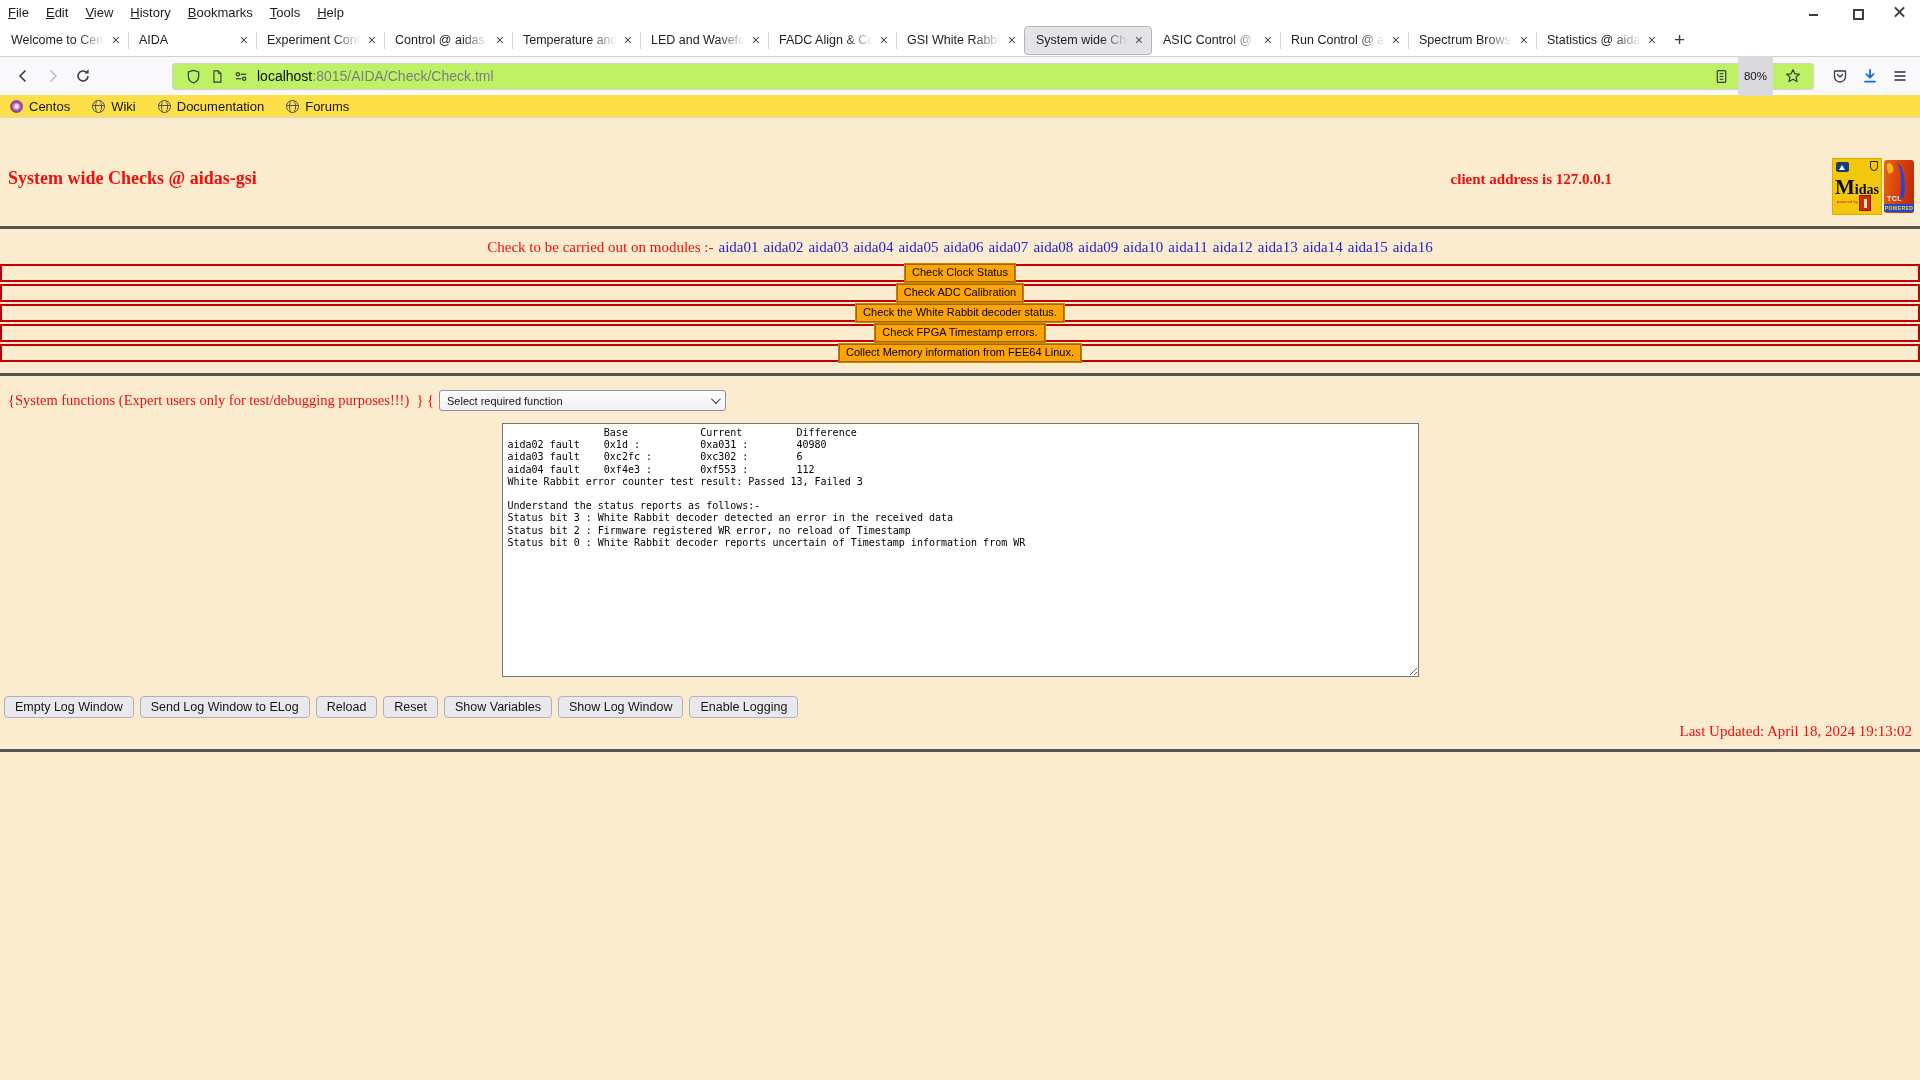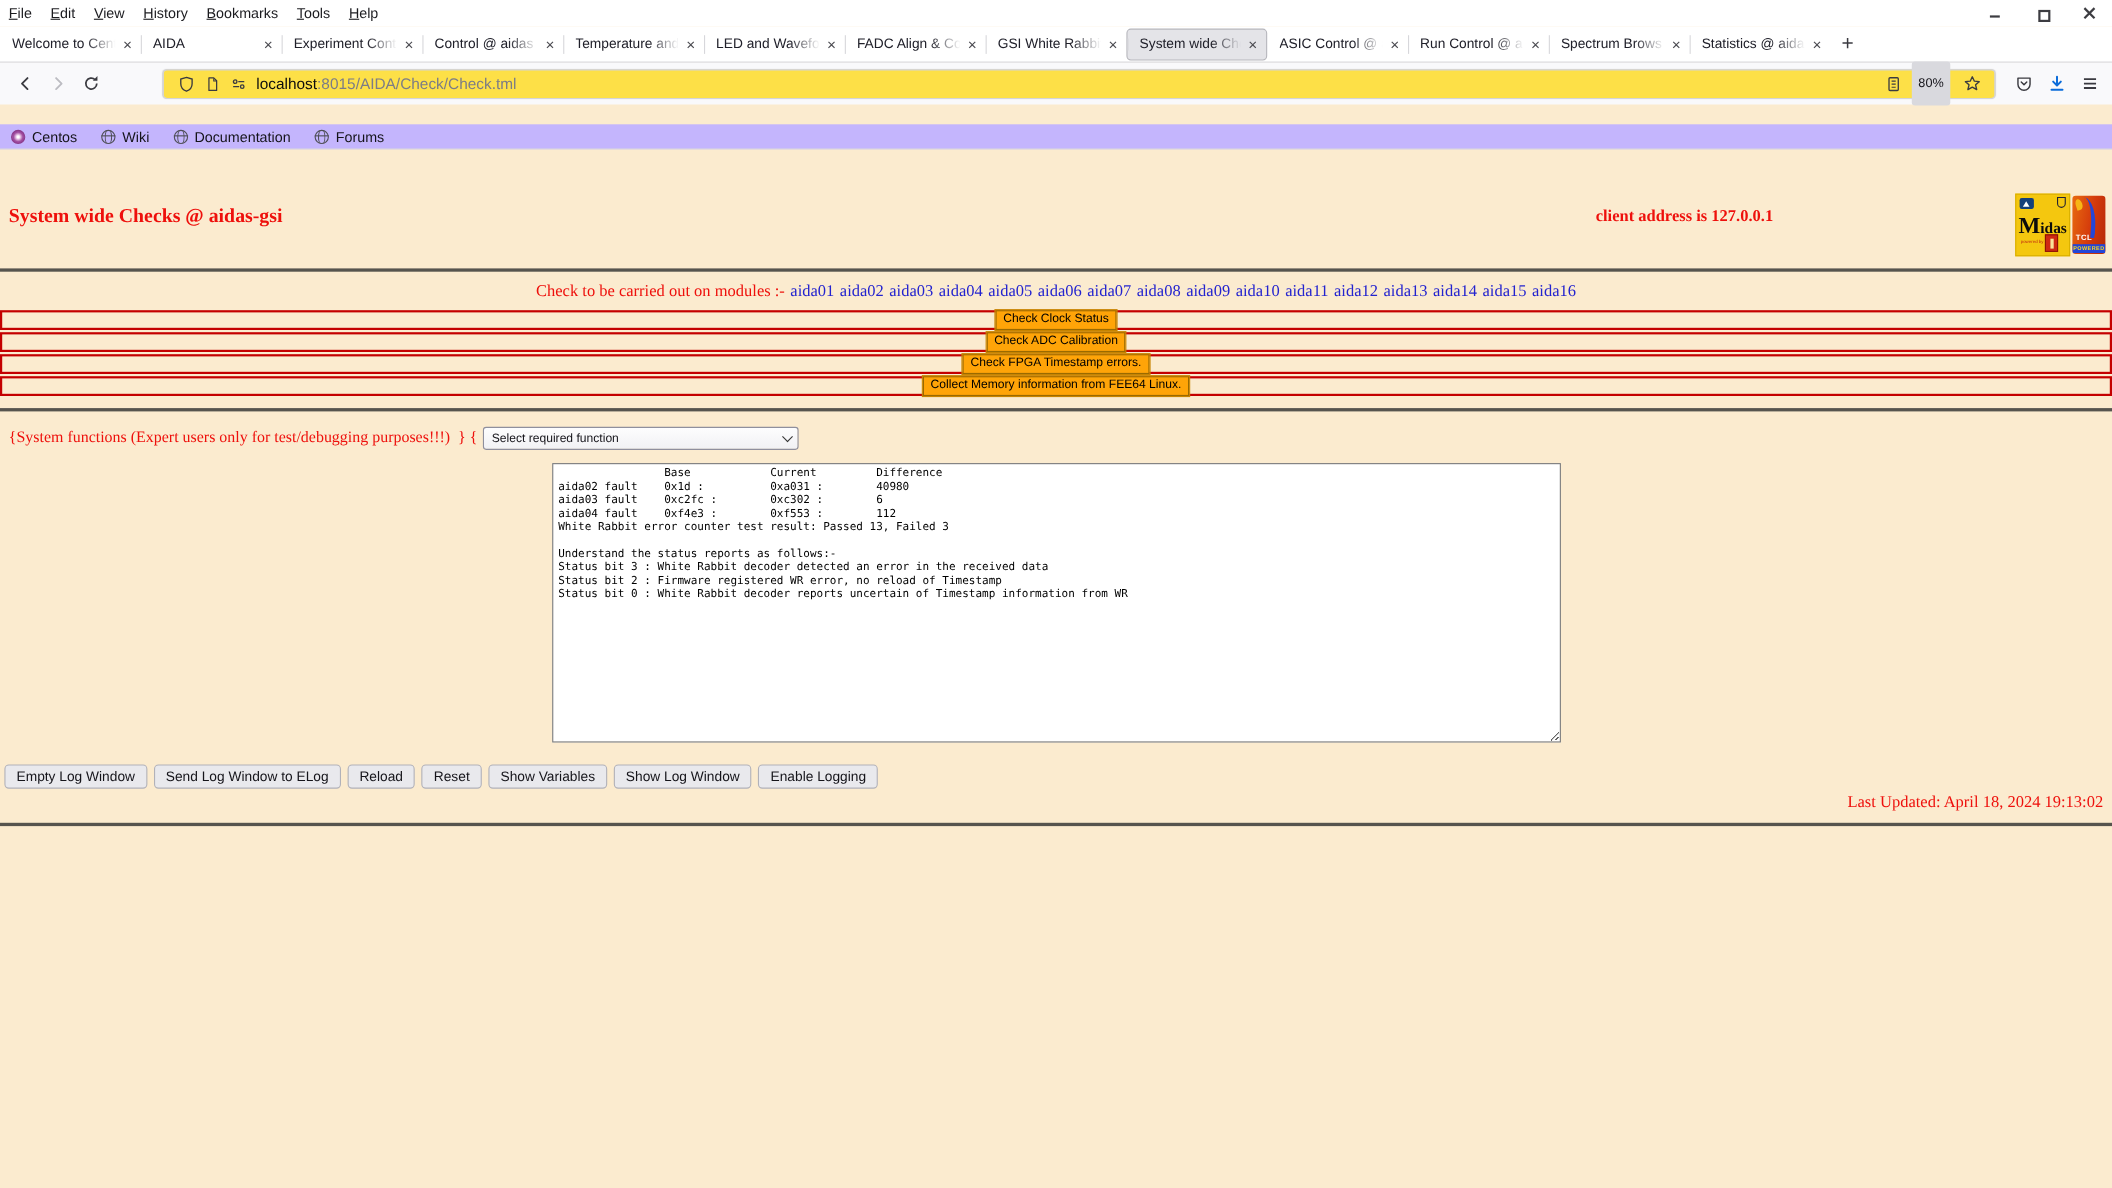--- a/index.html
+++ b/index.html
@@ -22,29 +22,29 @@
   .tab + .tab::before { content:''; position:absolute; left:0; top:8px; bottom:8px; width:1px; background:#d7d7db; }
   .tab-label { flex:1; font-size:12.5px; color:#20202a; white-space:nowrap; overflow:hidden;
       -webkit-mask-image:linear-gradient(90deg,#000 68%,transparent 96%); mask-image:linear-gradient(90deg,#000 68%,transparent 96%); }
   .tab-close { color:#4c4c52; font-size:14px; line-height:1; padding:1px 3px; }
   .tab.active { background:#e4e4e8; border:1px solid #b6b6bc; border-radius:4px; height:29px; }
   .tab.active + .tab::before { display:none; }
   .newtab { font-size:19px; color:#3a3a40; padding:0 10px; line-height:30px; }
 
   .navbar { height:38px; background:#f9f9fb; display:flex; align-items:center; padding:0 12px 0 10px; }
   .nav-btn { width:26px; height:26px; display:flex; align-items:center; justify-content:center; margin-right:4px; border-radius:4px; }
-  .urlbar { flex:1; height:27px; margin-left:48px; margin-right:14px; background:#fde047; border:1px solid #d4d4d8;
+  .urlbar { flex:1; height:27px; margin-left:72px; margin-right:14px; background:#bef264; border:1px solid #d4d4d8;
       border-radius:4px; display:flex; align-items:center; padding:0 8px; box-shadow:0 0 1px rgba(0,0,0,.15); }
   .urlbar .u-icon { display:flex; align-items:center; justify-content:center; width:24px; height:22px; }
   .url-text { font-size:14px; color:#0c0c0d; margin-left:4px; flex:1; white-space:nowrap; overflow:hidden; }
   .url-text .path { color:#7c7c86; }
   .zoom-badge { background:#d9d9de; color:#15141a; font-size:11.5px; border-radius:3px; padding:14px 6px; margin:0 8px 0 4px; }
   .nav-right { display:flex; align-items:center; gap:14px; margin-left:4px; }
 
-  .bookmarksbar { height:23px; background:#c4b5fd; display:flex; align-items:center; padding:0 10px; border-bottom:1px solid #d9d9dd;margin-top:18px; }
+  .bookmarksbar { height:23px; background:#fde047; display:flex; align-items:center; padding:0 10px; border-bottom:1px solid #d9d9dd; }
   .bookmark { display:flex; align-items:center; margin-right:22px; cursor:default; }
   .bm-label { font-size:13px; color:#15141a; margin-left:6px; }
   .bm-icon { width:13px; height:13px; border:1.3px solid #4f4f57; border-radius:50%; position:relative; display:inline-block; }
   .icon-globe .bm-icon::before { content:''; position:absolute; top:-1px; bottom:-1px; left:2.2px; right:2.2px;
       border-left:1.2px solid #4f4f57; border-right:1.2px solid #4f4f57; border-radius:50%; }
   .icon-globe .bm-icon::after { content:''; position:absolute; left:-1px; right:-1px; top:4.3px; border-top:1.2px solid #4f4f57; }
   .icon-centos .bm-icon { background:radial-gradient(circle at 50% 50%, #ffffff 12%, #e8c7e8 25%, #a04ca0 55%, #8c3a8c 100%); border-color:#8c3a8c; }
 
   
   .page { height:1010px; background:#fbebcf; font-family:"Liberation Serif", serif; position:relative; }
@@ -302,20 +302,23 @@
 
   <div class="check-rows">
 
   <div class="check-row">
       <button class="check-btn">Check Clock Status</button>
     </div>
       <div class="check-row">
       <button class="check-btn">Check ADC Calibration</button>
     </div>
       <div class="check-row">
+      <button class="check-btn">Check the White Rabbit decoder status.</button>
+    </div>
+      <div class="check-row">
       <button class="check-btn">Check FPGA Timestamp errors.</button>
     </div>
       <div class="check-row">
       <button class="check-btn">Collect Memory information from FEE64 Linux.</button>
     </div>
     </div>
 
   <div class="rule rule-2"></div>
 
   <div class="sysfunc-row">

